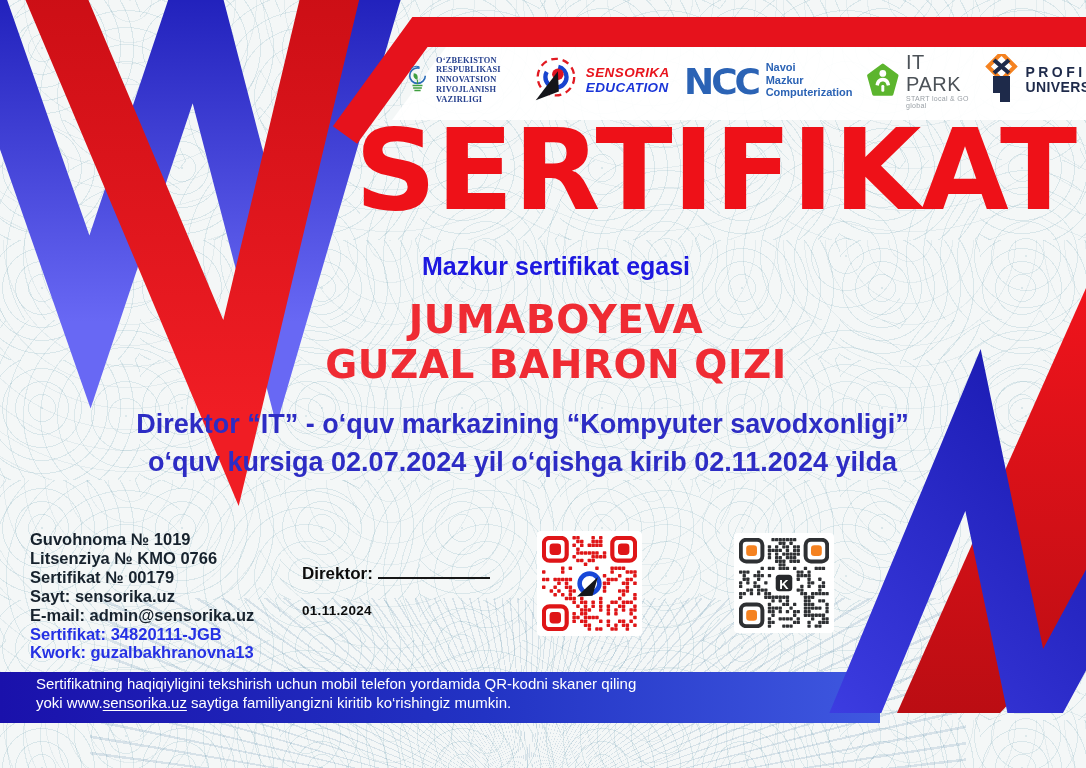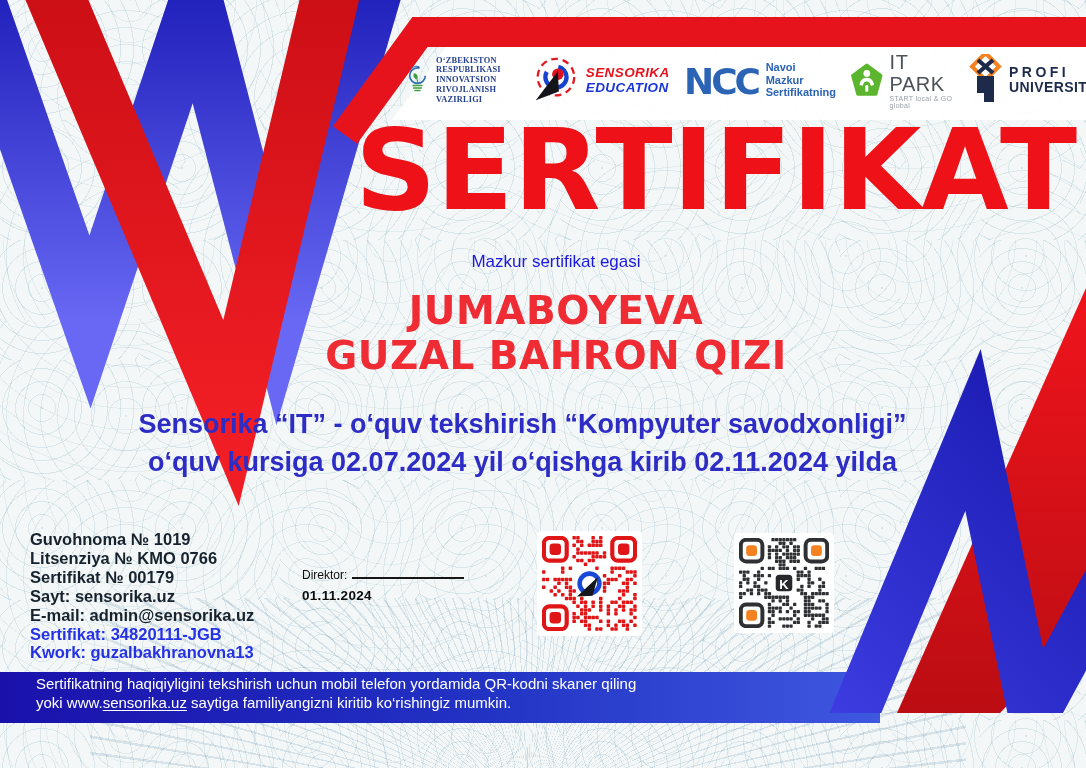--- a/index.html
+++ b/index.html
@@ -34,36 +34,36 @@
   .profi-txt .profi-l1{letter-spacing:3.5px;}
   .profi-txt .profi-l2{letter-spacing:.4px;}
 
   
   .title{
     position:absolute;left:346px;top:114px;width:740px;z-index:3;text-align:center;
     font-family:"DejaVu Sans",sans-serif;font-weight:700;font-size:113px;line-height:1;
     letter-spacing:0;color:#ee1118;white-space:nowrap;
   }
   .subname{position:absolute;left:280px;top:252px;width:552px;z-index:3;text-align:center;}
-  .subtitle{font-size:17px;font-weight:400;color:#1d18e0;}
+  .subtitle{font-size:25px;font-weight:700;color:#1d18e0;}
   .names{margin-top:16px;font-family:"DejaVu Sans",sans-serif;font-weight:700;font-size:39px;line-height:45px;color:#ef2b33;letter-spacing:.5px;}
   .body-text{
     position:absolute;left:40px;top:406px;width:965px;z-index:3;text-align:center;
     font-size:27px;font-weight:700;line-height:37.5px;color:#2d2cc4;
   }
 
   
   .details{position:absolute;left:30px;top:530px;z-index:3;font-weight:700;font-size:16.5px;line-height:18.9px;}
   .details .dk{color:#17222d;}
   .details .bl{color:#2531e4;}
 
   .sign{position:absolute;left:302px;top:563px;z-index:3;color:#0c0c0c;}
-  .sign-row{font-size:12px;font-weight:400;}
+  .sign-row{font-size:17px;font-weight:700;}
   .sign-line{display:inline-block;width:112px;border-bottom:2.2px solid #161616;height:14px;margin-left:5px;}
-  .sign-date{margin-top:6px;font-size:13.5px;font-weight:700;letter-spacing:.3px;}
+  .sign-date{margin-top:19px;font-size:13.5px;font-weight:700;letter-spacing:.3px;}
 
   .qr{position:absolute;z-index:3;background:#fff;border-radius:4px;padding:5px;box-sizing:border-box;}
   .qr-left{left:537px;top:531px;width:105px;height:105px;}
   .qr-right{left:734px;top:533px;width:100px;height:100px;}
 
   
   .banner{
     position:absolute;left:0;top:672px;width:880px;height:51px;z-index:4;
     background:linear-gradient(90deg,#1a11ab 0%,#2233c4 55%,#3f58e0 100%);
     color:#fff;font-size:15px;line-height:18.5px;box-sizing:border-box;padding:3px 0 0 36px;
@@ -129,21 +129,21 @@
     </div>
 
     <div class="logo">
       <svg width="76" height="42" viewBox="0 0 76 42">
         <text x="0" y="35" font-family="DejaVu Sans, sans-serif" font-size="36" font-weight="bold" fill="#2b63b5" letter-spacing="-3">NCC</text>
         <circle cx="39" cy="18" r="3" fill="#ffffff"></circle>
       </svg>
       <div class="ncc-txt">
         <div>Navoi</div>
         <div>Mazkur</div>
-        <div>Sertifikatning</div>
+        <div>Computerization</div>
       </div>
     </div>
 
     <div class="logo">
       <svg width="44" height="44" viewBox="0 0 46 46">
         <path d="M23,3 L42,17 L35,42 L11,42 L4,17 Z" fill="#5cb52e" stroke="#5cb52e" stroke-width="5" stroke-linejoin="round"></path>
         <circle cx="23" cy="14" r="4.6" fill="#ffffff"></circle>
         <path d="M23,20 c-6,0 -9,4 -10,10 l4.5,1 c1,-5 3,-6 5.5,-6 c2.5,0 4.5,1 5.5,6 l4.5,-1 c-1,-6 -4,-10 -10,-10 Z" fill="#ffffff"></path>
         <rect x="21" y="30" width="4" height="9" rx="1.6" fill="#ffffff"></rect>
       </svg>
@@ -171,21 +171,21 @@
 
   <div class="subname">
     <div class="subtitle">Mazkur sertifikat egasi</div>
     <div class="names">
       <div>JUMABOYEVA</div>
       <div>GUZAL BAHRON QIZI</div>
     </div>
   </div>
 
   <div class="body-text">
-    <div>Sensorika “IT” - o‘quv tekshirish “Kompyuter savodxonligi”</div>
+    <div>Direktor “IT” - o‘quv markazining “Kompyuter savodxonligi”</div>
     <div>o‘quv kursiga 02.07.2024 yil o‘qishga kirib 02.11.2024 yilda</div>
   </div>
 
   <div class="details">
     <div class="dk">Guvohnoma № 1019</div>
     <div class="dk">Litsenziya № KMO 0766</div>
     <div class="dk">Sertifikat № 00179</div>
     <div class="dk">Sayt: sensorika.uz</div>
     <div class="dk">E-mail: admin@sensorika.uz</div>
     <div class="bl">Sertifikat: 34820111-JGB</div>

